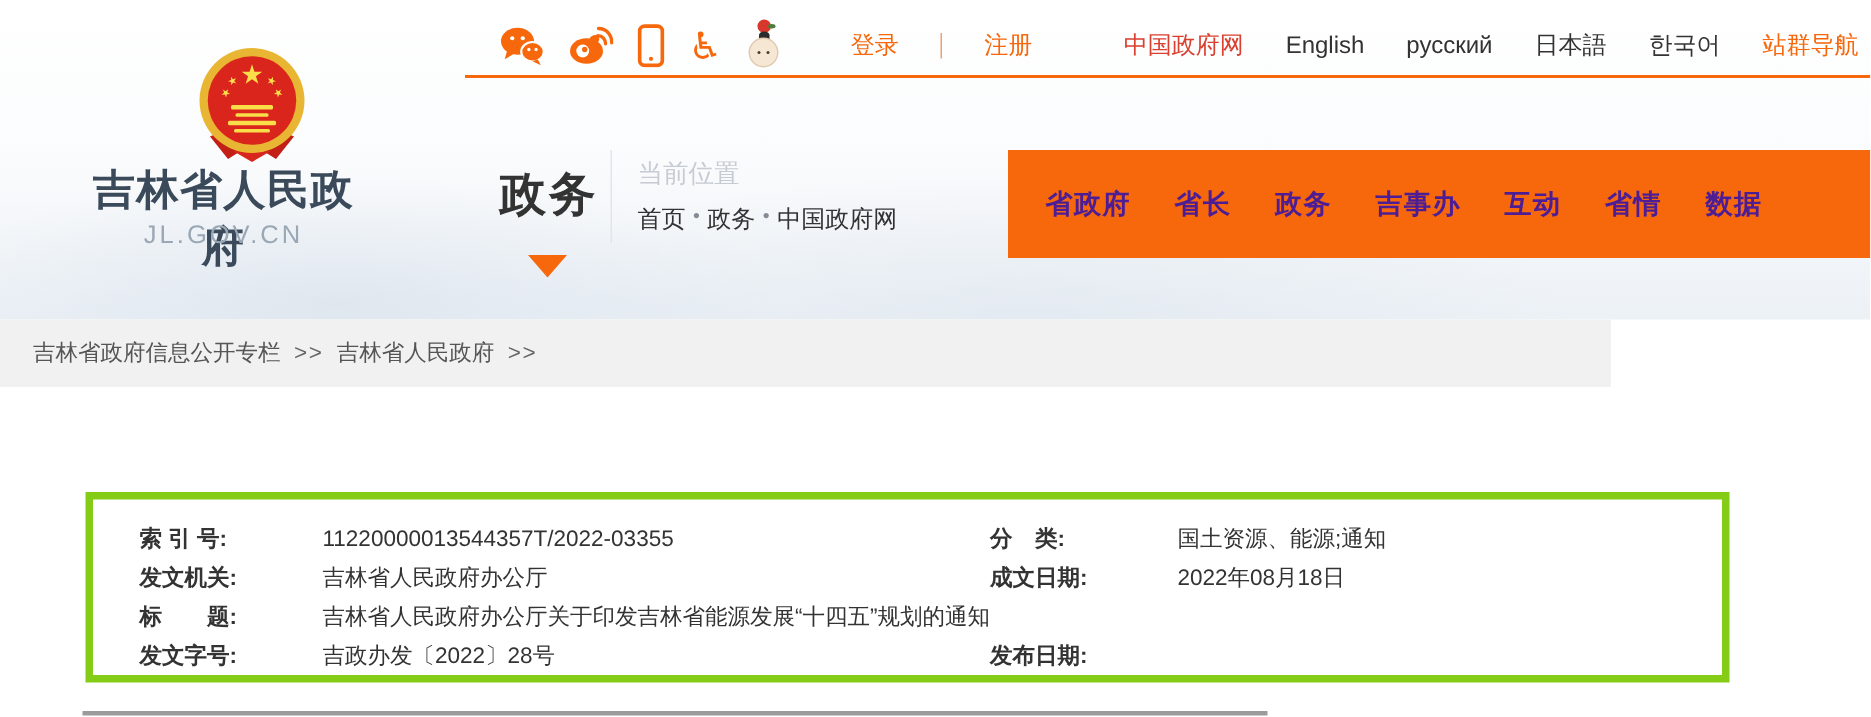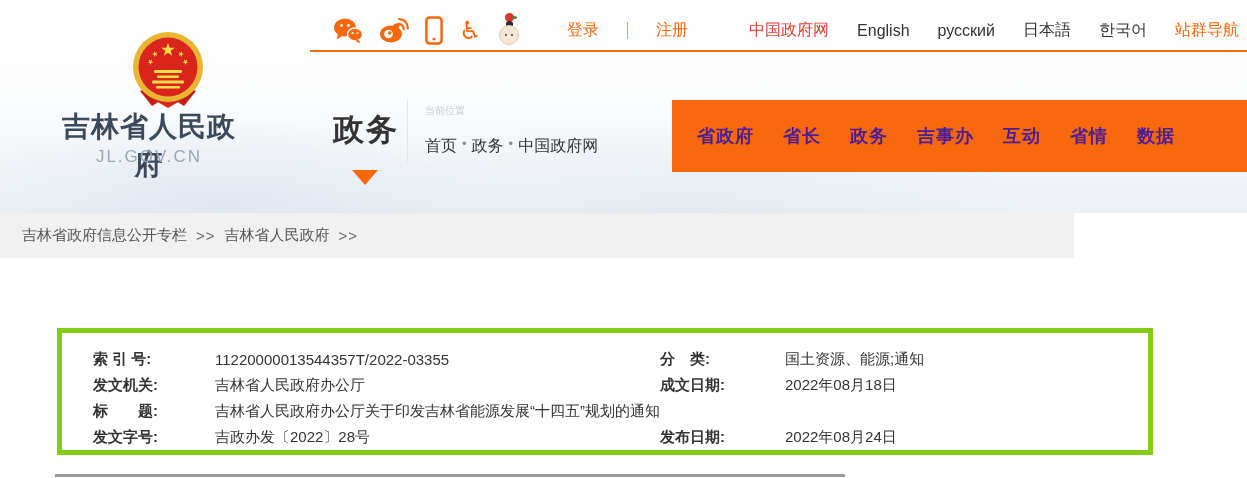--- a/index.html
+++ b/index.html
@@ -45,21 +45,21 @@
   .lnk-red { color:#D9402F !important; margin-left:33px; }
   .vdiv { width:1px; height:17px; background:#F0A06A; }
 
   .section-title { position:absolute; left:333px; top:109px; font-size:31px; font-weight:bold;
     color:#333; letter-spacing:2px; }
   .tri { position:absolute; left:352px; top:170px; width:0; height:0;
     border-left:13px solid transparent; border-right:13px solid transparent; border-top:15px solid #F7680D; }
 
   .vsep { position:absolute; left:407px; top:100px; width:1px; height:62px; background:#E2E6EA; }
 
-  .loc-label { position:absolute; left:425px; top:104px; font-size:10px; color:#C6CCD3; }
+  .loc-label { position:absolute; left:425px; top:104px; font-size:17px; color:#C6CCD3; }
   .loc-crumbs { position:absolute; left:425px; top:136px; display:flex; align-items:flex-start; gap:5px;
     font-size:16px; color:#333; }
   .loc-crumbs a { color:#333; text-decoration:none; cursor:pointer; }
   .dot { color:#848D96; font-size:13px; }
 
   .mainnav { position:absolute; left:672px; top:100px; width:575px; height:72px; background:#F7680D;
     display:flex; align-items:center; padding-left:25px; gap:29px; }
   .mainnav a { color:#4c1d95; font-size:18px; font-weight:bold; text-decoration:none; cursor:pointer;
     letter-spacing:1px; white-space:nowrap; }
 
@@ -202,18 +202,17 @@
     <span>吉林省人民政府办公厅</span>
     <b>成文日期:</b>
     <span>2022年08月18日</span>
 
     <b>标　　题:</b>
     <span class="cell-span">吉林省人民政府办公厅关于印发吉林省能源发展“十四五”规划的通知</span>
 
     <b>发文字号:</b>
     <span>吉政办发〔2022〕28号</span>
     <b>发布日期:</b>
-    <span>2022年08月24日</span>
   </div>
 
   <div class="bottom-rule"></div>
 
 </div>
 
 </body></html>

